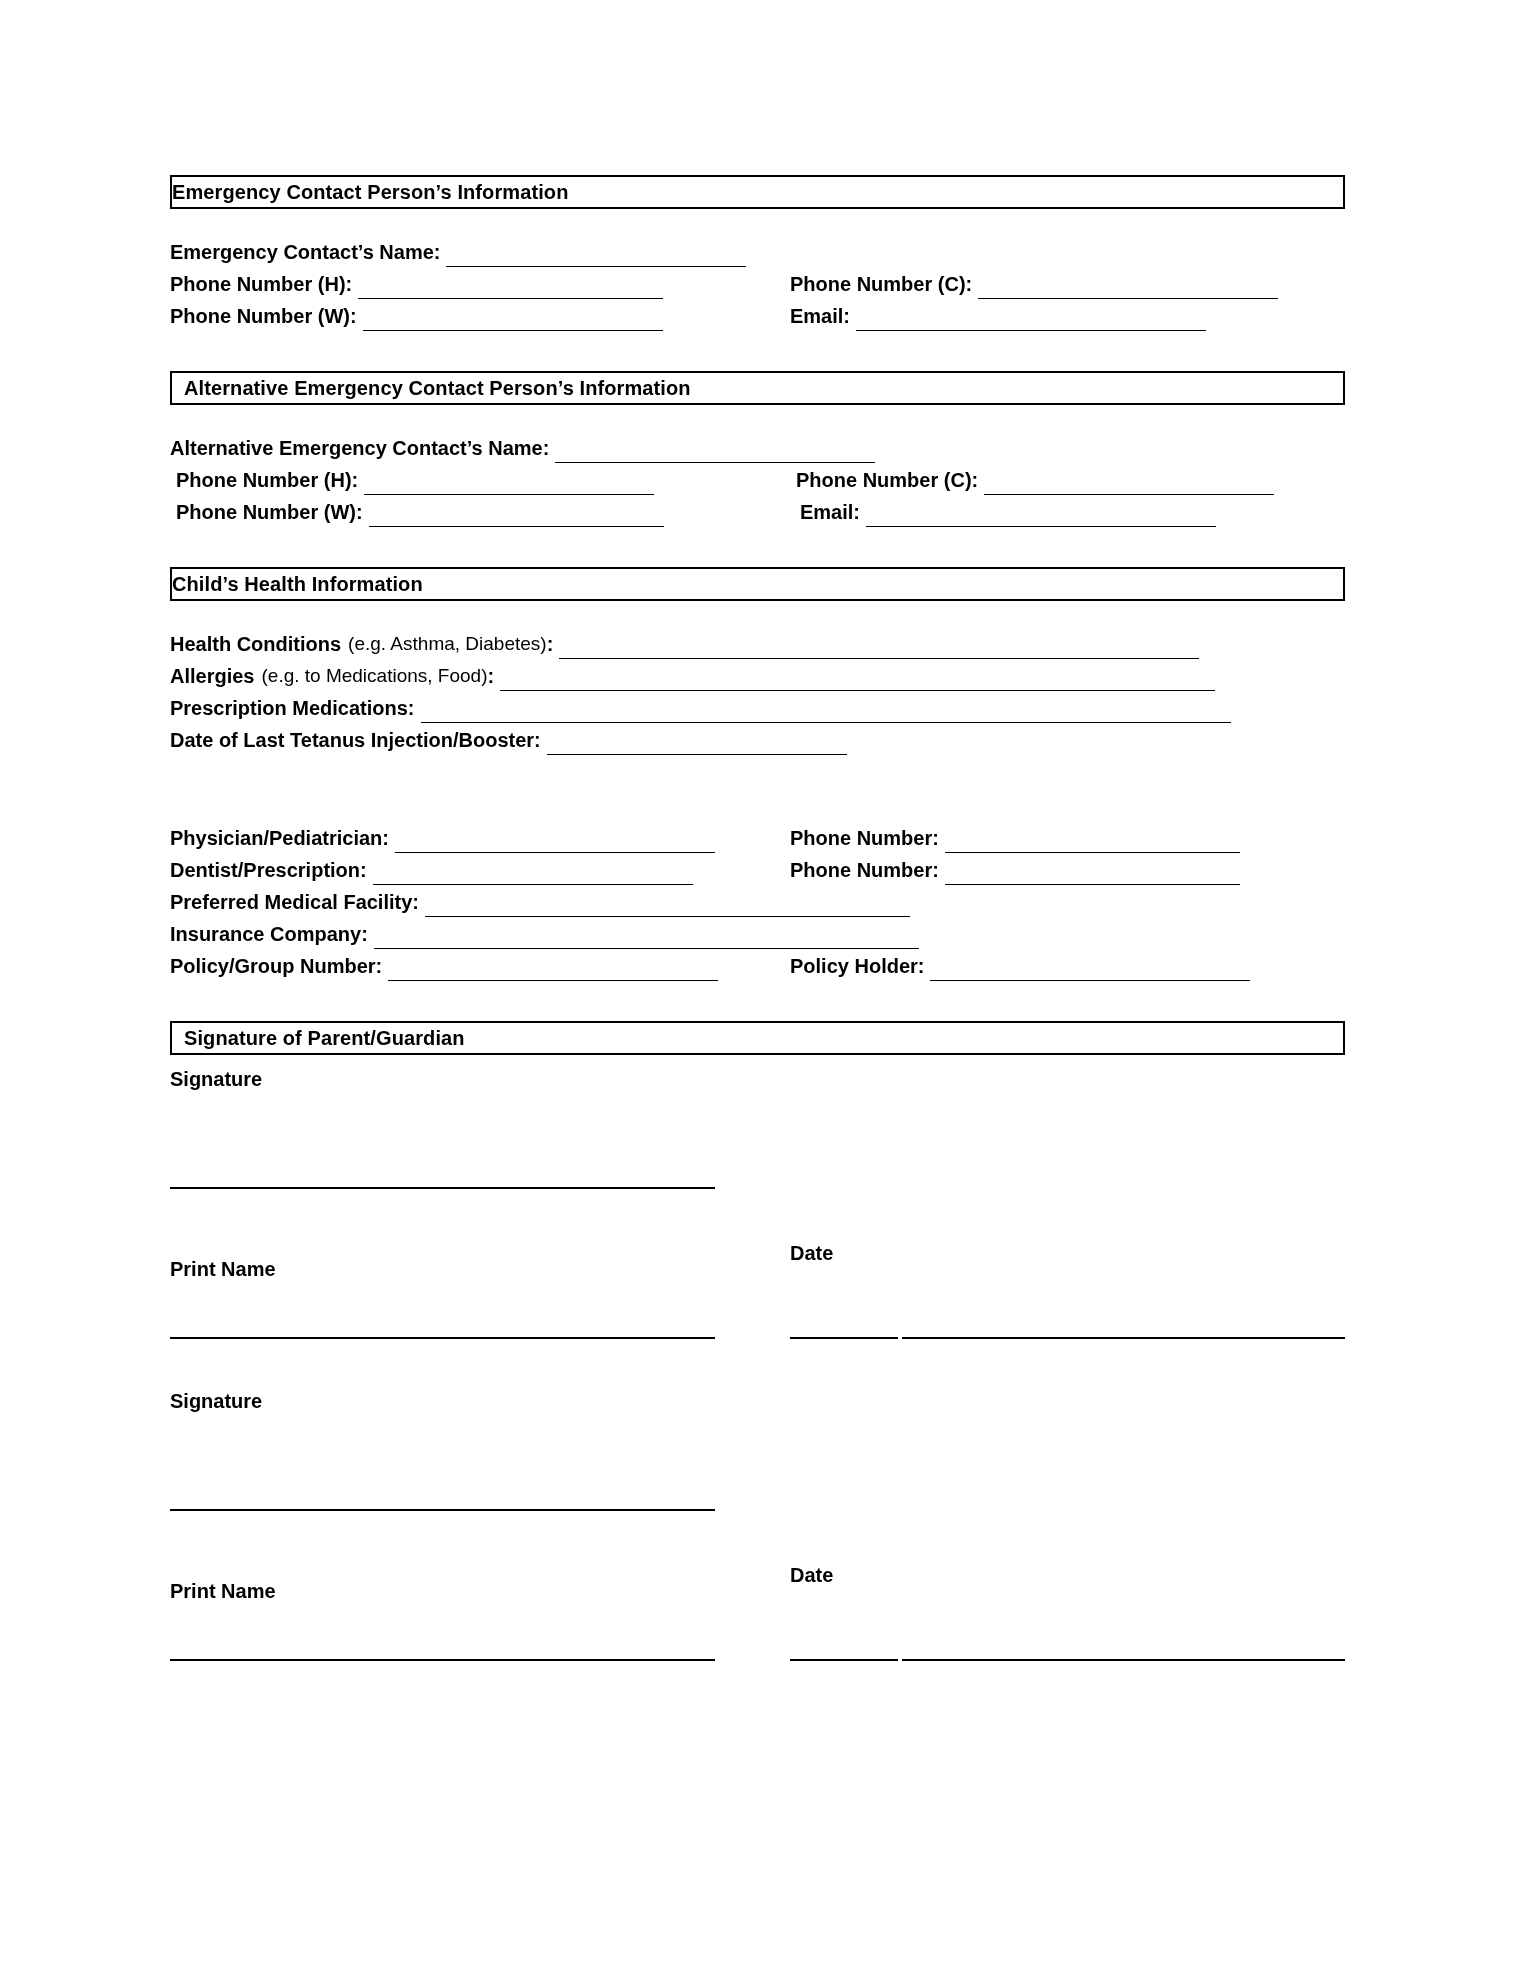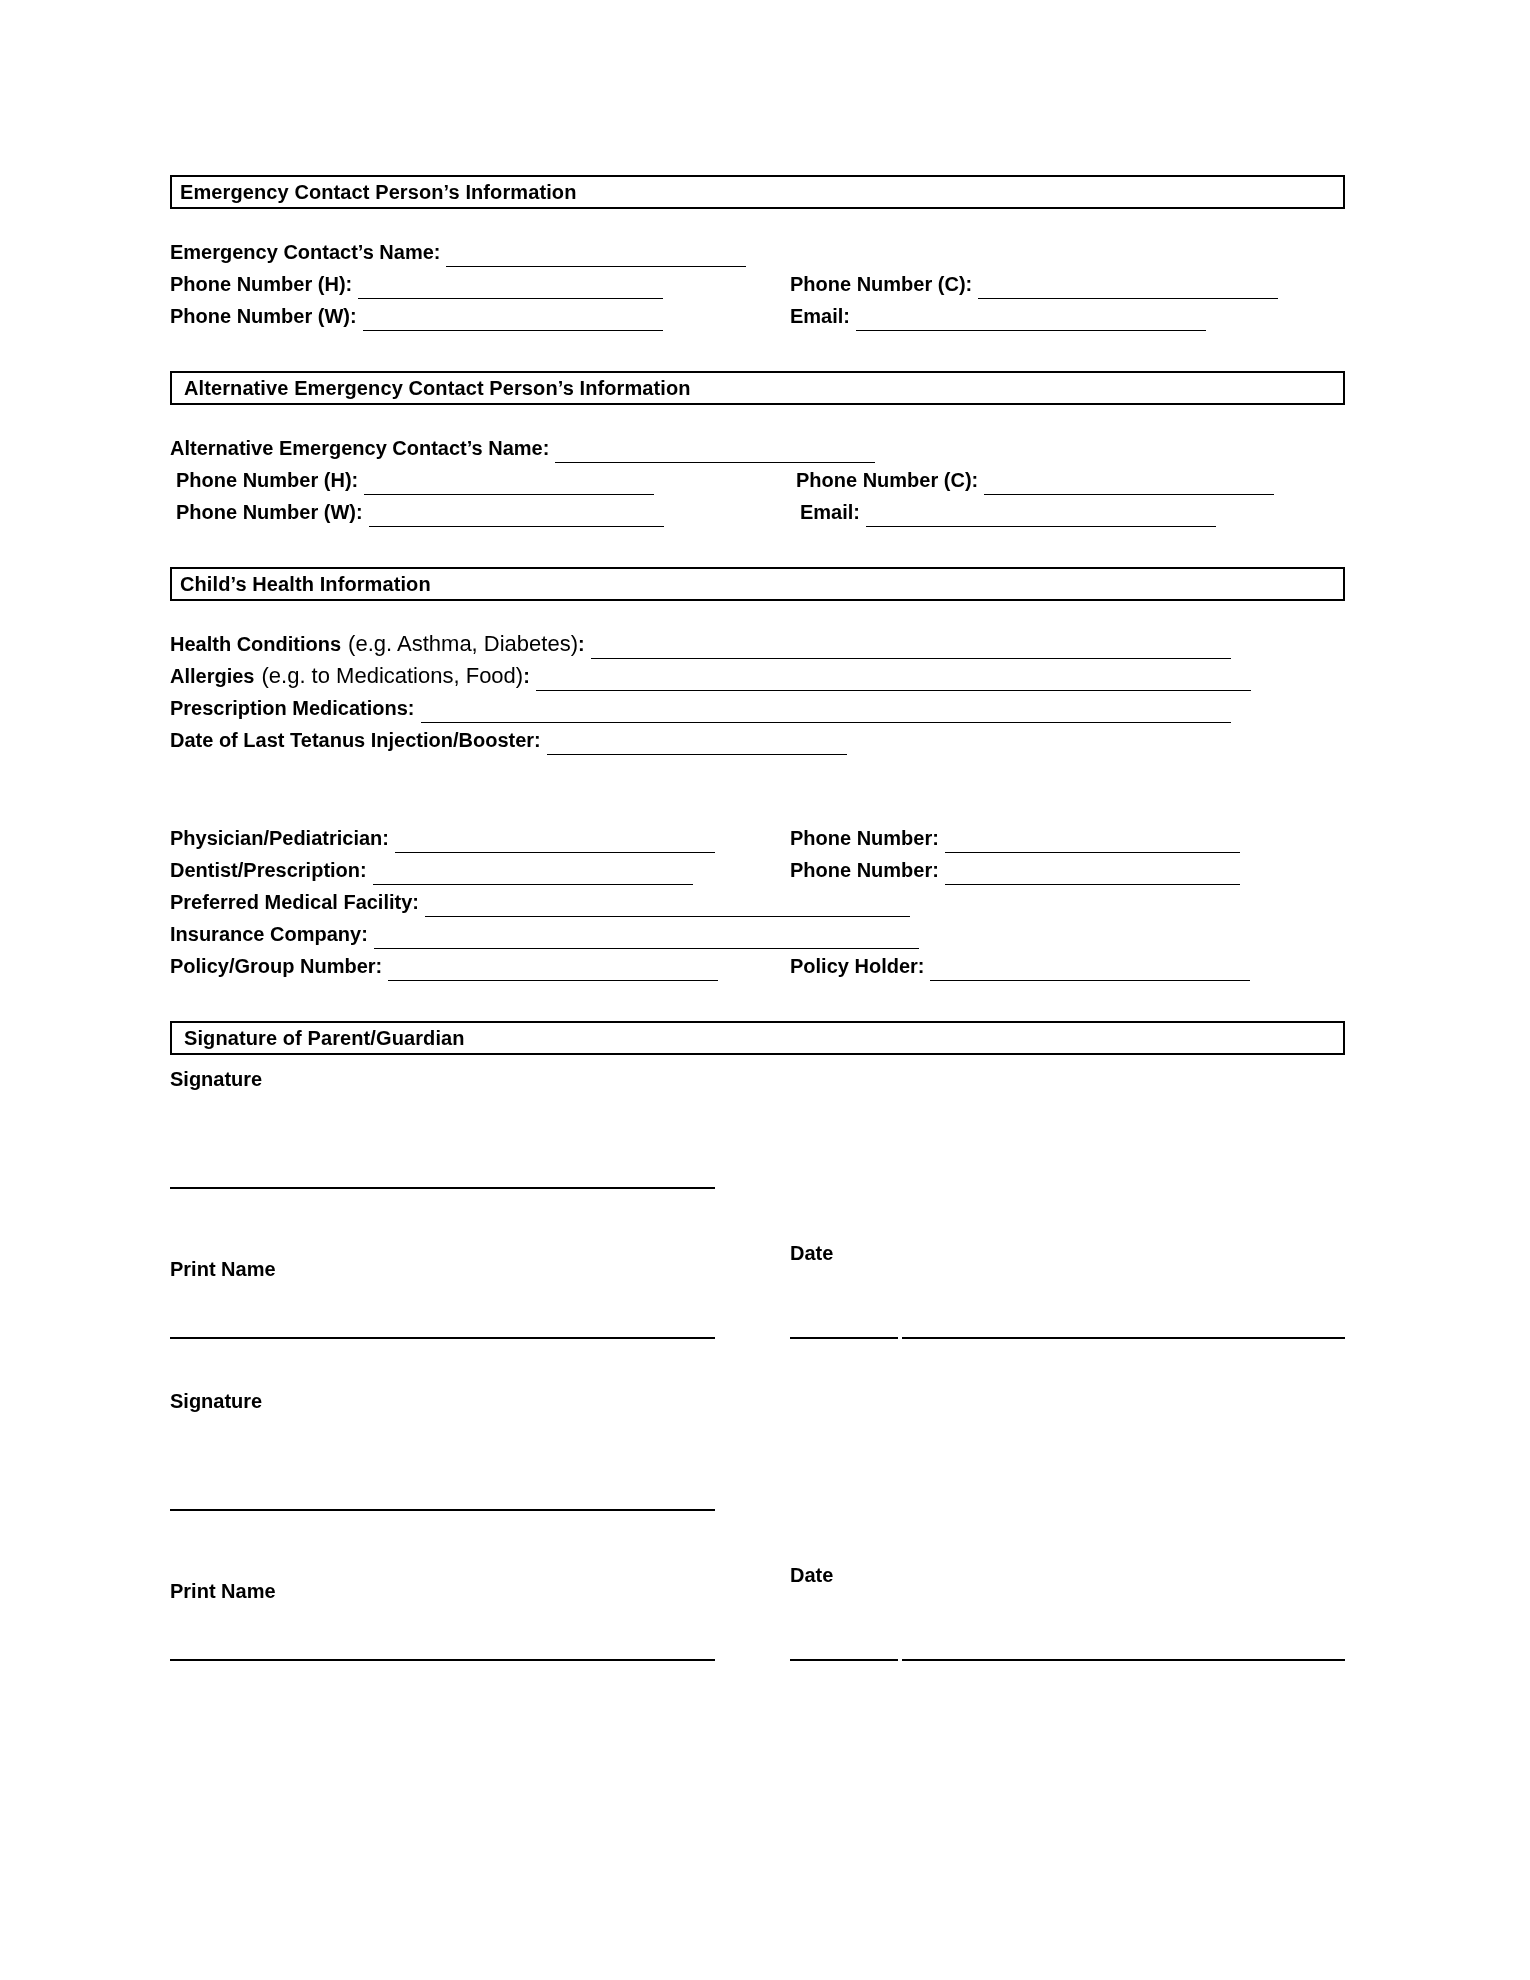--- a/index.html
+++ b/index.html
@@ -33,21 +33,21 @@
     border: 2px solid #000;
     height: 34px;
     display: flex;
     align-items: center;
     box-sizing: border-box;
   }
   .section-bar .section-title {
     font-weight: bold;
     font-size: 20px;
     letter-spacing: 0.1px;
-    padding-left: 8px;
+    padding-left: 0;
     white-space: nowrap;
   }
   .section-bar.indent .section-title {
     padding-left: 12px;
   }
 
   
   .row {
     display: flex;
     margin-top: 2px;
@@ -58,21 +58,21 @@
     white-space: nowrap;
   }
   .lbl {
     font-weight: bold;
     font-size: 20px;
     line-height: 30px;
     white-space: nowrap;
   }
   .lbl-normal {
     font-weight: normal;
-    font-size: 22px;
+    font-size: 19px;
     line-height: 30px;
     white-space: nowrap;
   }
   .rule {
     border-bottom: 1.6px solid #000;
     height: 22px;
     margin-left: 6px;
   }
   .gap-md { height: 26px; }
   .gap-lg { height: 40px; }

